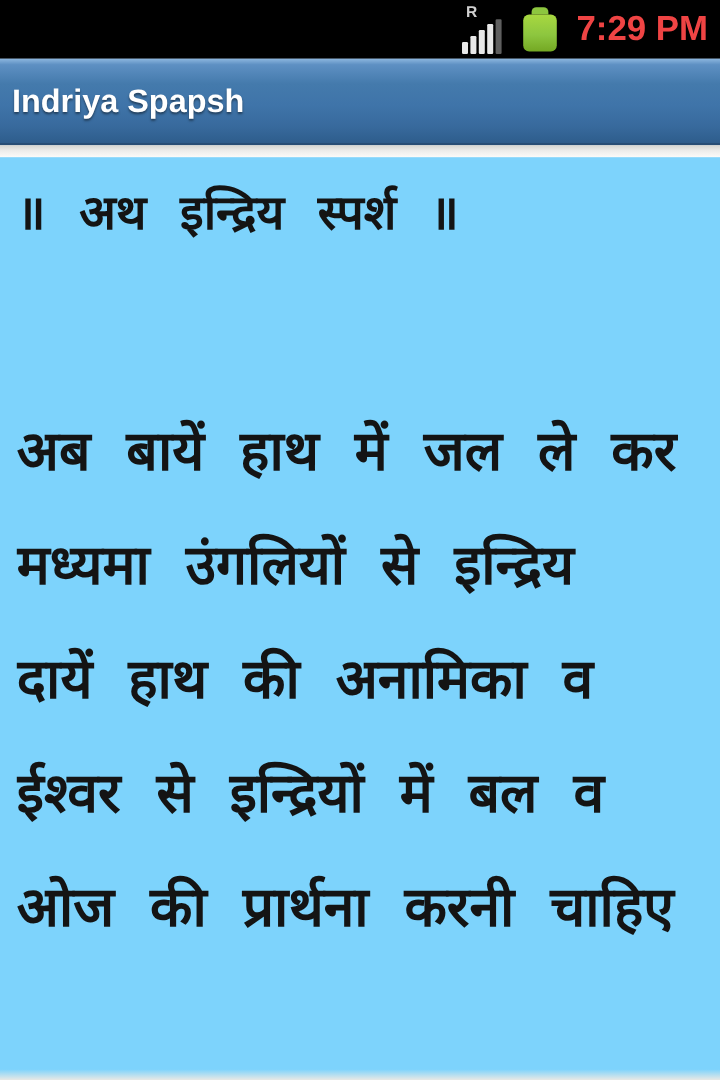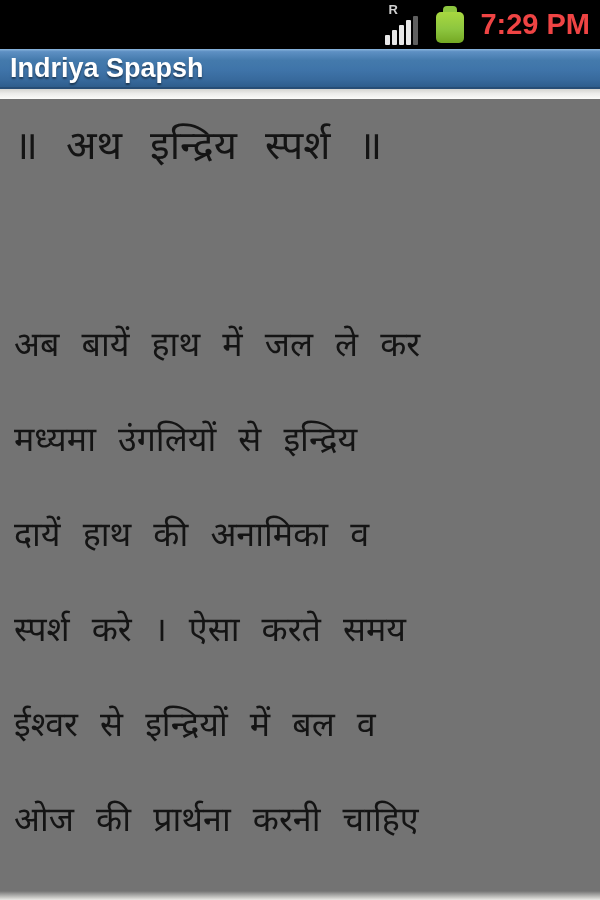--- a/index.html
+++ b/index.html
@@ -57,21 +57,21 @@
 
   .clock {
     color: #ef4444;
     font-size: 29px;
     font-weight: bold;
     letter-spacing: 0px;
   }
 
   
   .title-bar {
-    height: 40px;
+    height: 72px;
     flex: 0 0 auto;
     background: linear-gradient(to bottom,
       #8cb6de 0%, #5e90c3 7%, #447aac 30%, #3f74a9 55%, #386a9d 80%, #2e5d8c 100%);
     background-color: #3f74a9;
     border-bottom: 2px solid #274d75;
     display: flex;
     align-items: center;
     padding-left: 10px;
   }
   .title-bar .app-title {
@@ -85,37 +85,38 @@
   
   .title-divider {
     height: 10px;
     flex: 0 0 auto;
     background: linear-gradient(to bottom, #d4d4d0 0%, #ececea 45%, #fbfbf9 100%);
   }
 
   
   .content {
     flex: 1 1 auto;
-    background: #737373;
+    background: #7dd3fc;
     color: #141414;
     padding: 14px 12px 0 14px;
     overflow: hidden;
     font-family: "Liberation Serif", "DejaVu Serif", serif;
+    font-weight: bold;
   }
   .heading {
     font-size: 40px;
     line-height: 66px;
     word-spacing: 0.45em;
     white-space: nowrap;
   }
   .paragraph {
     margin-top: 118px;
   }
   .para-line {
-    font-size: 34px;
+    font-size: 46px;
     line-height: 95px;
     word-spacing: 0.40em;
     white-space: nowrap;
     overflow: hidden;
   }
   .bottom-fade {
     position: absolute;
     left: 0; bottom: 0;
     width: 600px; height: 9px;
     background: linear-gradient(to bottom, rgba(220,220,216,0) 0%, #e9e9e5 100%);
@@ -149,20 +150,19 @@
     <span class="app-title">Indriya Spapsh</span>
   </div>
   <div class="title-divider"></div>
 
   <div class="content">
     <div class="heading">॥ अथ इन्द्रिय स्पर्श ॥</div>
     <div class="paragraph">
       <div class="para-line">अब बायें हाथ में जल ले कर</div>
       <div class="para-line">मध्यमा उंगलियों से इन्द्रिय</div>
       <div class="para-line">दायें हाथ की अनामिका व</div>
-      <div class="para-line">स्पर्श करे । ऐसा करते समय</div>
       <div class="para-line">ईश्वर से इन्द्रियों में बल व</div>
       <div class="para-line">ओज की प्रार्थना करनी चाहिए</div>
     </div>
   </div>
 
   <div class="bottom-fade"></div>
 </div>
 
 </body></html>

